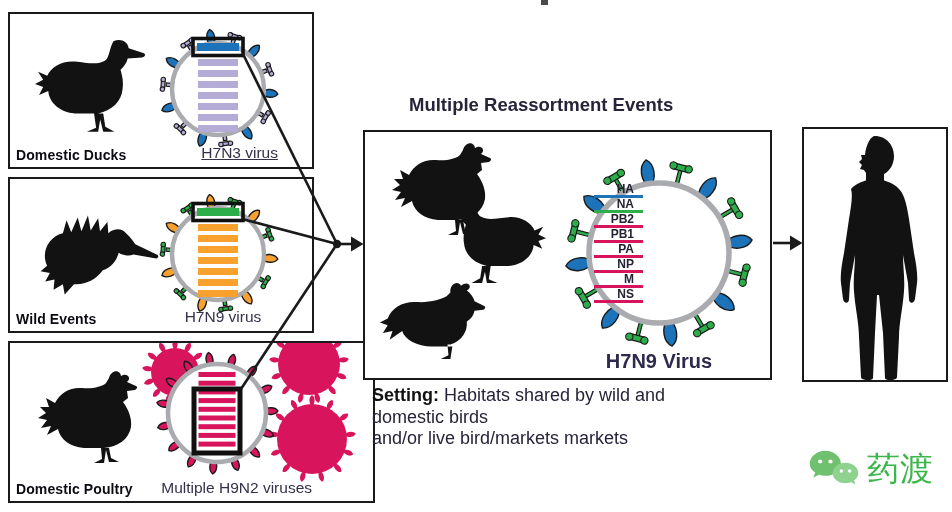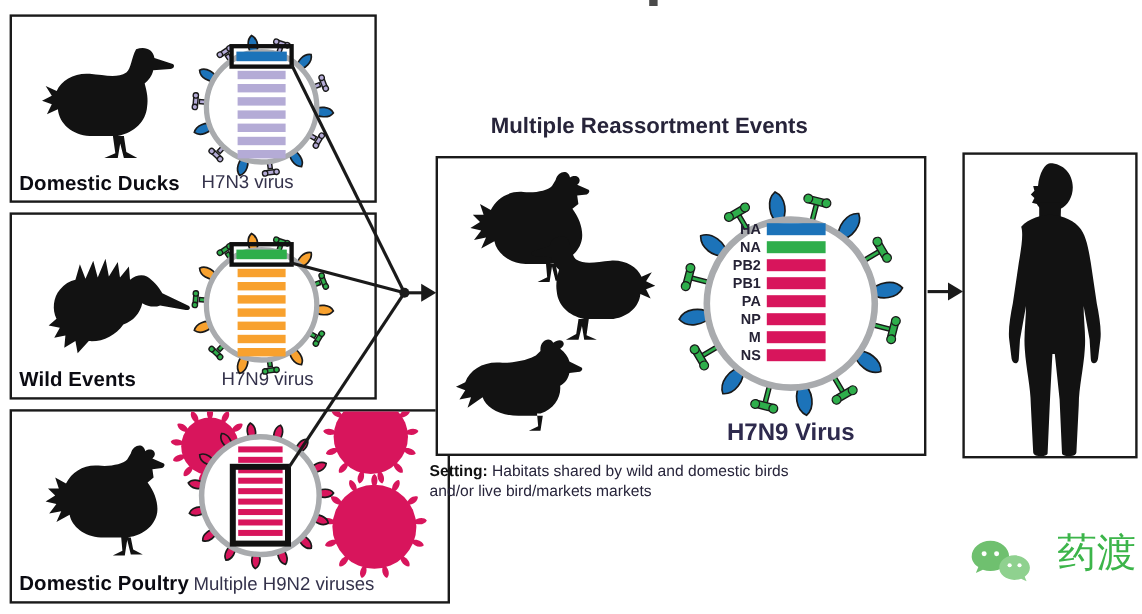--- a/index.html
+++ b/index.html
@@ -7,39 +7,39 @@
   #canvas{
     position:relative;width:952px;height:512px;background:#fff;overflow:hidden;
     font-family:"Liberation Sans", sans-serif;color:#262336;
   }
   .panel{position:absolute;border:2.6px solid #1a1a1a;background:#fff;overflow:hidden;}
   #panel-ducks  {left:8px;  top:12px;  width:306px; height:157px;}
   #panel-wild   {left:8px;  top:177px; width:306px; height:156px;}
   #panel-poultry{left:8px;  top:341px; width:367px; height:162px;}
   #panel-center {left:363px;top:130px; width:409px; height:250px;}
   #panel-human  {left:802px;top:127px; width:146px; height:255px;}
-  .panel-label{position:absolute;left:6px;bottom:4px;font-size:17px;font-weight:700;color:#0b0b12;letter-spacing:.1px;}
+  .panel-label{position:absolute;left:6px;bottom:4px;font-size:14px;font-weight:700;color:#0b0b12;letter-spacing:.1px;}
   .virus-name{position:absolute;font-size:15.5px;color:#34324b;}
-  #vname-1{left:158px;bottom:5px;width:110px;text-align:left;}
+  #vname-1{left:158px;bottom:5px;width:110px;text-align:right;text-decoration:underline;}
   #vname-2{left:158px;bottom:5px;width:110px;text-align:center;}
   #vname-3{left:138px;bottom:4px;width:164px;text-align:right;z-index:3;background:transparent;}
   #center-title{position:absolute;left:366px;top:94px;font-size:18.5px;font-weight:600;color:#27243a;margin-left:43px;}
   .bird{position:absolute;z-index:2;}
   .virus-slot{position:absolute;z-index:4;}
   #segment-rows{position:absolute;left:594px;top:183px;z-index:5;}
-  .seg-row{display:flex;align-items:center;height:15px;}
+  .seg-row{display:flex;height:15px;flex-direction:column;}
   .seg-label{width:40px;text-align:right;margin-right:5px;font-size:12px;font-weight:600;color:#262336;line-height:1;}
   .seg-bar{width:49px;height:10px;}
   #h7n9-virus-label{position:absolute;left:584px;top:350px;width:150px;text-align:center;
     font-size:20px;font-weight:600;color:#2e2a4d;z-index:5;}
-  #setting-note{position:absolute;left:358px;top:385px;width:345px;font-size:13px;line-height:1.2;color:#27243a;}
+  #setting-note{position:absolute;left:372px;top:385px;width:345px;font-size:18px;line-height:1.2;color:#27243a;}
   #setting-note b{font-weight:700;color:#111;}
   #lines-overlay{position:absolute;left:0;top:0;width:952px;height:512px;z-index:6;pointer-events:none;}
   .bg-virus{position:absolute;z-index:1;}
-  #watermark{position:absolute;left:808px;top:447px;display:flex;align-items:flex-start;gap:21px;z-index:2;font-family:Liberation Mono, monospace;}
+  #watermark{position:absolute;left:808px;top:447px;display:flex;align-items:center;gap:7px;z-index:2;}
   #watermark .brand{font-size:33px;color:#3cb54a;line-height:1;}
   #crop-artifact{position:absolute;left:541px;top:0;width:7px;height:5px;background:#4a4a4a;z-index:2;}
 </style>
 </head>
 <body>
 
 <div id="canvas">
 
   <section class="panel" id="panel-ducks">
     <svg class="bird" style="left:24px;top:24px" width="112" height="102" viewBox="0 0 110 100">

